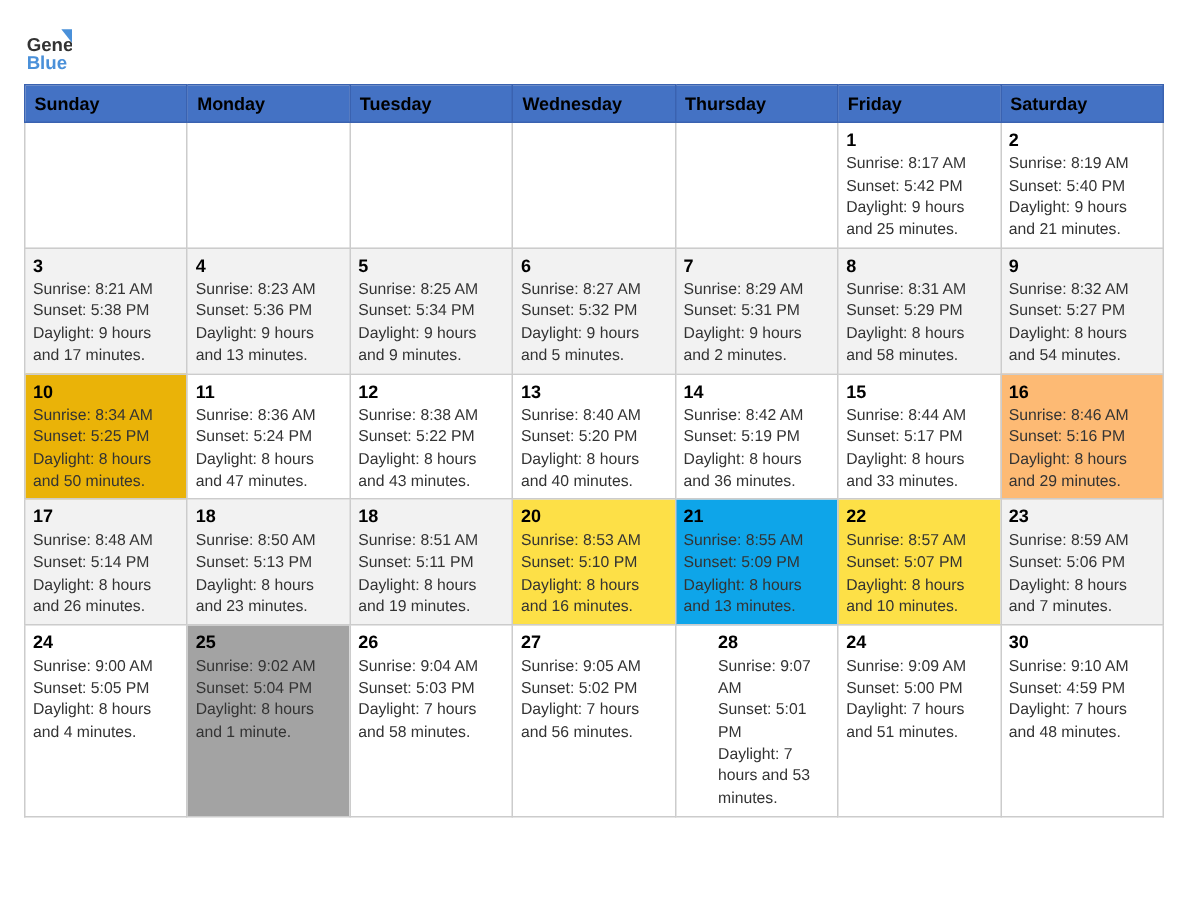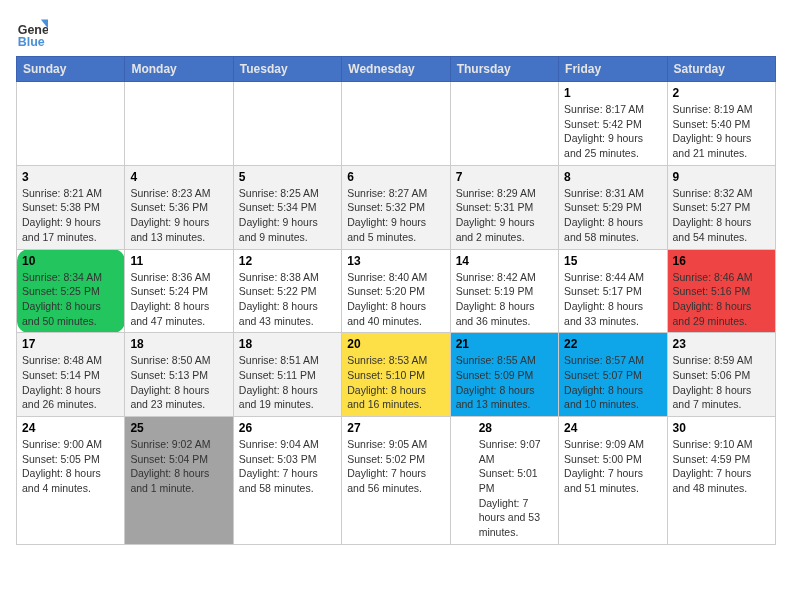--- a/index.html
+++ b/index.html
@@ -35,21 +35,21 @@
       font-size: 16px;
       color: #555;
     }
     .calendar {
       width: 100%;
       border-collapse: collapse;
       font-size: 11px;
     }
     .calendar th {
       background: #4472c4;
-      color: #e5e5e5;
+      color: #000000;
       text-align: left;
       padding: 5px 6px;
       font-size: 12px;
       font-weight: bold;
       border: 1px solid #3a62b0;
     }
     .calendar td {
       border: 1px solid #ccc;
       vertical-align: top;
       padding: 4px 5px;
@@ -142,21 +142,21 @@
         <td style="background: rgb(242, 242, 242);">
           <span class="day-num">8</span>
           <div class="day-info">Sunrise: 8:31 AM<br>Sunset: 5:29 PM<br>Daylight: 8 hours and 58 minutes.</div>
         </td>
         <td style="background: rgb(242, 242, 242);">
           <span class="day-num">9</span>
           <div class="day-info">Sunrise: 8:32 AM<br>Sunset: 5:27 PM<br>Daylight: 8 hours and 54 minutes.</div>
         </td>
       </tr>
       <tr class="row-odd">
-        <td style="background: #22c55e; border-radius: 12px;">
+        <td style="background: #eab308;">
           <span class="day-num">10</span>
           <div class="day-info">Sunrise: 8:34 AM<br>Sunset: 5:25 PM<br>Daylight: 8 hours and 50 minutes.</div>
         </td>
         <td style="background: rgb(255, 255, 255);">
           <span class="day-num">11</span>
           <div class="day-info">Sunrise: 8:36 AM<br>Sunset: 5:24 PM<br>Daylight: 8 hours and 47 minutes.</div>
         </td>
         <td style="background: rgb(255, 255, 255);">
           <span class="day-num">12</span>
           <div class="day-info">Sunrise: 8:38 AM<br>Sunset: 5:22 PM<br>Daylight: 8 hours and 43 minutes.</div>
@@ -166,21 +166,21 @@
           <div class="day-info">Sunrise: 8:40 AM<br>Sunset: 5:20 PM<br>Daylight: 8 hours and 40 minutes.</div>
         </td>
         <td style="background: rgb(255, 255, 255);">
           <span class="day-num">14</span>
           <div class="day-info">Sunrise: 8:42 AM<br>Sunset: 5:19 PM<br>Daylight: 8 hours and 36 minutes.</div>
         </td>
         <td style="background: rgb(255, 255, 255);">
           <span class="day-num">15</span>
           <div class="day-info">Sunrise: 8:44 AM<br>Sunset: 5:17 PM<br>Daylight: 8 hours and 33 minutes.</div>
         </td>
-        <td style="background: #ef4444; margin-left: 40px;">
+        <td style="background: #fdba74; margin-left: 40px;">
           <span class="day-num">16</span>
           <div class="day-info">Sunrise: 8:46 AM<br>Sunset: 5:16 PM<br>Daylight: 8 hours and 29 minutes.</div>
         </td>
       </tr>
       <tr class="row-even">
         <td style="background: rgb(242, 242, 242);">
           <span class="day-num">17</span>
           <div class="day-info">Sunrise: 8:48 AM<br>Sunset: 5:14 PM<br>Daylight: 8 hours and 26 minutes.</div>
         </td>
         <td style="background: rgb(242, 242, 242);">
@@ -192,21 +192,21 @@
           <div class="day-info">Sunrise: 8:51 AM<br>Sunset: 5:11 PM<br>Daylight: 8 hours and 19 minutes.</div>
         </td>
         <td style="background: #fde047;">
           <span class="day-num">20</span>
           <div class="day-info">Sunrise: 8:53 AM<br>Sunset: 5:10 PM<br>Daylight: 8 hours and 16 minutes.</div>
         </td>
         <td style="background: #0ea5e9;">
           <span class="day-num">21</span>
           <div class="day-info">Sunrise: 8:55 AM<br>Sunset: 5:09 PM<br>Daylight: 8 hours and 13 minutes.</div>
         </td>
-        <td style="background: #0ea5e9;">
+        <td style="background: #fde047;">
           <span class="day-num">22</span>
           <div class="day-info">Sunrise: 8:57 AM<br>Sunset: 5:07 PM<br>Daylight: 8 hours and 10 minutes.</div>
         </td>
         <td style="background: rgb(242, 242, 242);">
           <span class="day-num">23</span>
           <div class="day-info">Sunrise: 8:59 AM<br>Sunset: 5:06 PM<br>Daylight: 8 hours and 7 minutes.</div>
         </td>
       </tr>
       <tr class="row-odd">
         <td style="background: rgb(255, 255, 255);">

